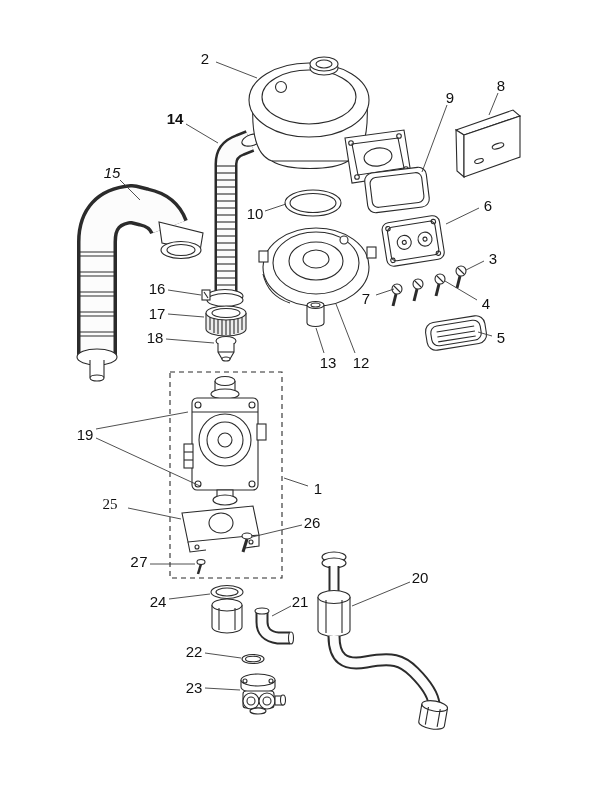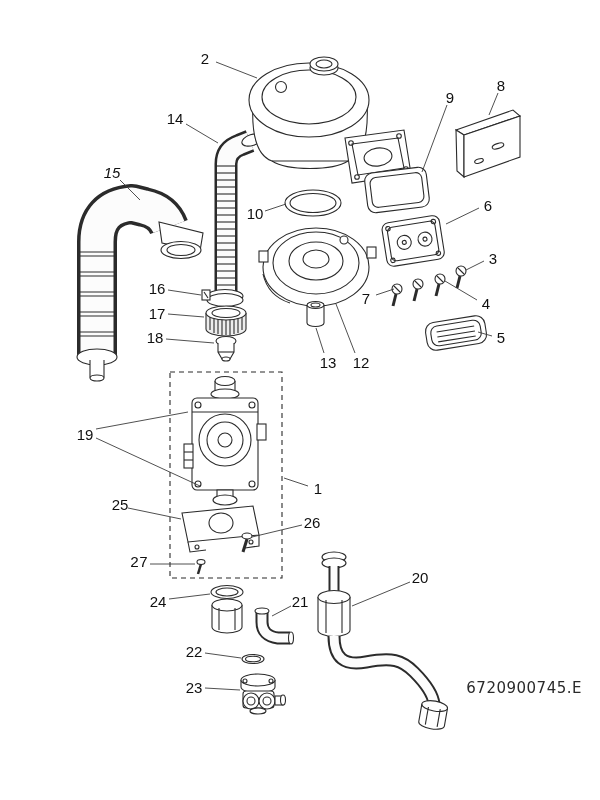--- a/index.html
+++ b/index.html
@@ -312,39 +312,38 @@
           <line x1="205" y1="653" x2="241" y2="658"></line>
           <line x1="205" y1="688" x2="240" y2="690"></line>
         </g>
     </g>
   </svg>
 
   <div id="callout-layer">
       <span class="callout" style="left: 205px; top: 58px;">2</span>
       <span class="callout" style="left: 501px; top: 85px;">8</span>
       <span class="callout" style="left: 450px; top: 97px;">9</span>
-      <span class="callout" style="left: 175px; top: 118px;">14</span>
+      <span class="callout" style="left: 175px; top: 118px; font-weight: bold;">14</span>
       <span class="callout" style="left: 112px; top: 172px; font-style: italic;">15</span>
       <span class="callout" style="left: 255px; top: 213px;">10</span>
       <span class="callout" style="left: 488px; top: 205px;">6</span>
       <span class="callout" style="left: 493px; top: 258px;">3</span>
       <span class="callout" style="left: 157px; top: 288px;">16</span>
       <span class="callout" style="left: 366px; top: 298px;">7</span>
       <span class="callout" style="left: 486px; top: 303px;">4</span>
       <span class="callout" style="left: 157px; top: 313px;">17</span>
       <span class="callout" style="left: 501px; top: 337px;">5</span>
       <span class="callout" style="left: 155px; top: 337px;">18</span>
       <span class="callout" style="left: 328px; top: 362px;">13</span>
       <span class="callout" style="left: 361px; top: 362px;">12</span>
       <span class="callout" style="left: 85px; top: 434px;">19</span>
       <span class="callout" style="left: 318px; top: 488px;">1</span>
-      <span class="callout" style="left: 120px; top: 504px;">25</span>
+      <span class="callout" style="left: 110px; top: 504px; font-family: Liberation Serif, serif;">25</span>
       <span class="callout" style="left: 312px; top: 522px;">26</span>
       <span class="callout" style="left: 139px; top: 563px; font-family: Liberation Mono, monospace;">27</span>
       <span class="callout" style="left: 158px; top: 601px;">24</span>
       <span class="callout" style="left: 300px; top: 601px;">21</span>
       <span class="callout" style="left: 420px; top: 577px;">20</span>
       <span class="callout" style="left: 194px; top: 651px;">22</span>
       <span class="callout" style="left: 194px; top: 687px;">23</span>
     </div>
 
-  <div class="doc-code">6720900745.E</div>
 </div>
 
 </body></html>

